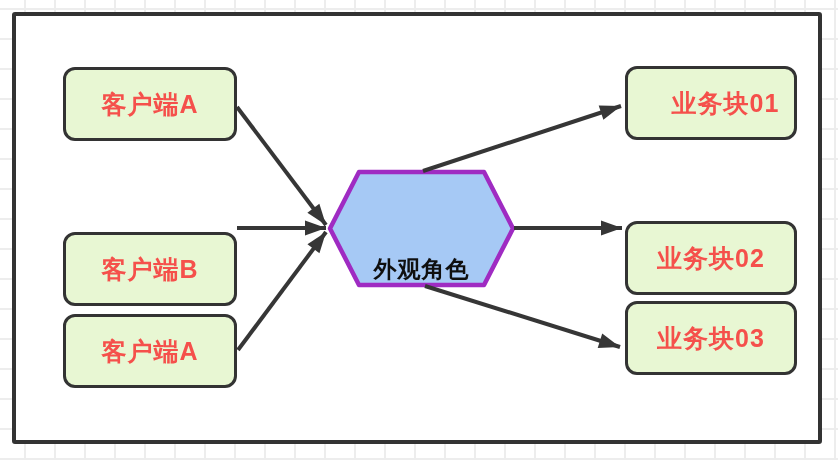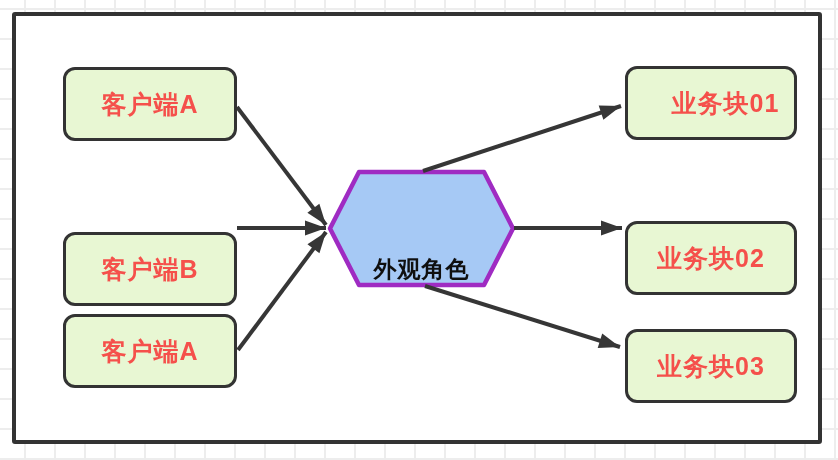--- a/index.html
+++ b/index.html
@@ -47,21 +47,21 @@
     z-index: 2;
     text-align: right;
   }
   .client { left: 63px; width: 174px; height: 74px; }
   .client.c1 { top: 67px; }
   .client.c2 { top: 192px; margin-top: 40px; }
   .client.c3 { top: 314px; }
   .module { left: 625px; width: 172px; height: 74px; }
   .module.m1 { top: 66px; padding-left: 29px; }
   .module.m2 { top: 193px; margin-top: 28px; }
-  .module.m3 { top: 329px; }
+  .module.m3 { top: 301px; }
   .edges {
     position: absolute;
     left: 0;
     top: 0;
     z-index: 1;
     pointer-events: none;
   }
   .facade-label {
     position: absolute;
     left: 330px;

